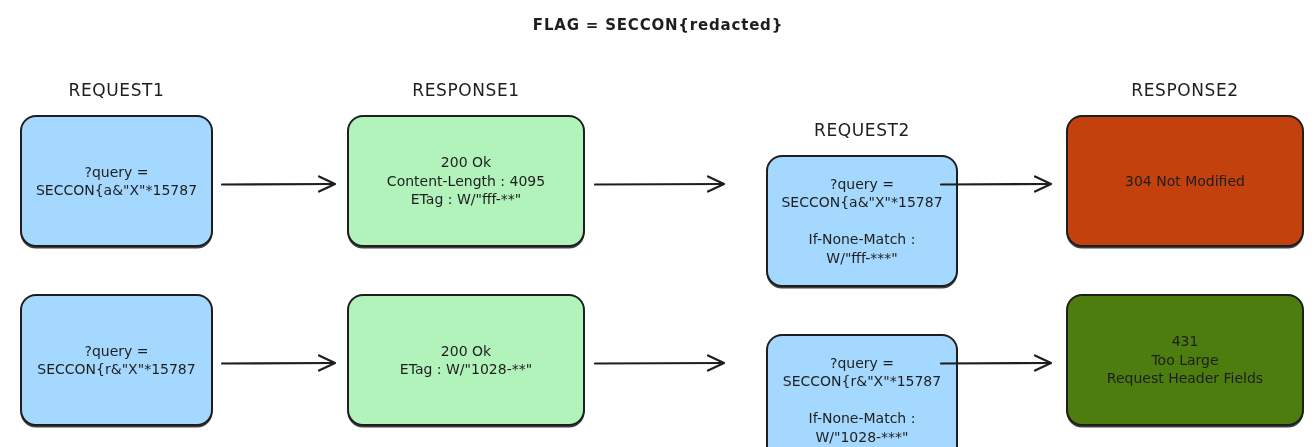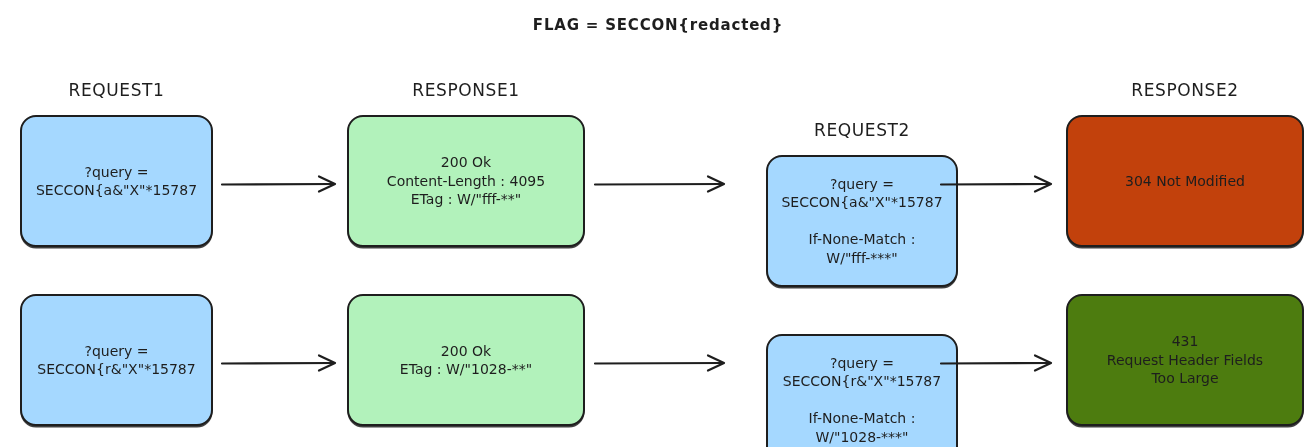--- a/index.html
+++ b/index.html
@@ -131,22 +131,22 @@
       <div class="bl">SECCON{r&amp;"X"*15787</div>
       <div class="bl"></div>
       <div class="bl">If-None-Match :</div>
       <div class="bl">W/"1028-***"</div>
     </div>
   </div>
 
   <div class="box c4 r2" style="background: #4d7c0f;">
     <div class="box-text">
       <div class="bl">431</div>
+      <div class="bl">Too Large</div>
       <div class="bl">Request Header Fields</div>
-      <div class="bl">Too Large</div>
     </div>
   </div>
 
   <div class="arrow" style="left:220px; top:172px; width:122px;">
     <svg viewBox="0 0 122 24">
         <line x1="2" y1="12.5" x2="114" y2="12" stroke="#1e1e1e" stroke-width="2.2" stroke-linecap="round"></line>
         <polyline points="99,4.5 115,12 99,19.5" fill="none" stroke="#1e1e1e" stroke-width="2.2" stroke-linecap="round" stroke-linejoin="round"></polyline>
       </svg>
   </div>
   <div class="arrow" style="left:593px; top:172px; width:138px;">

